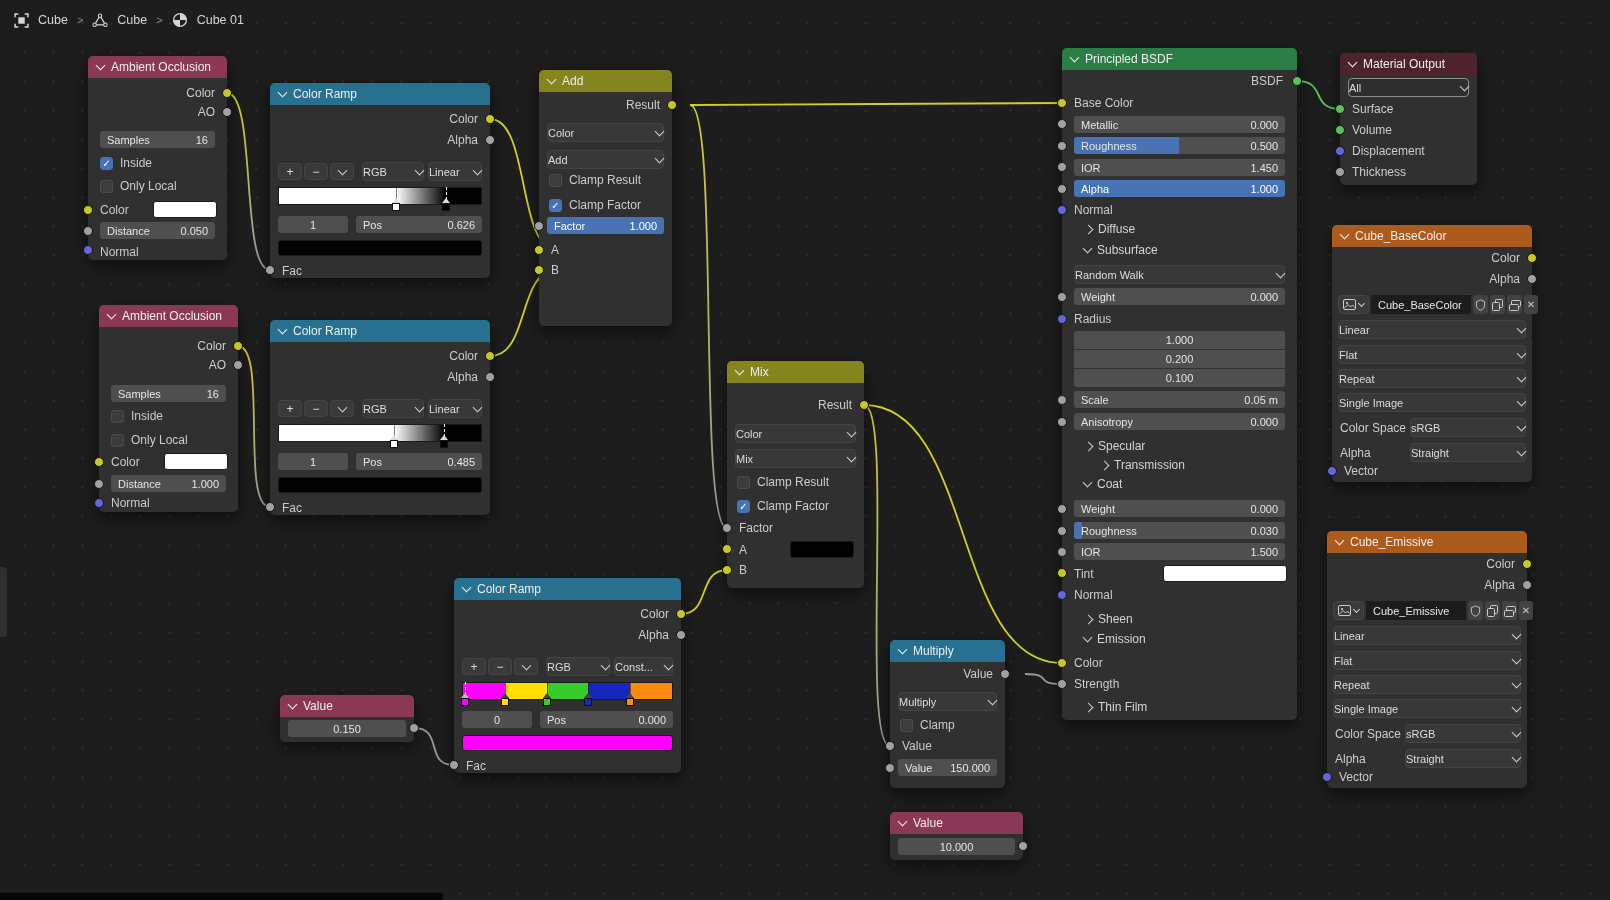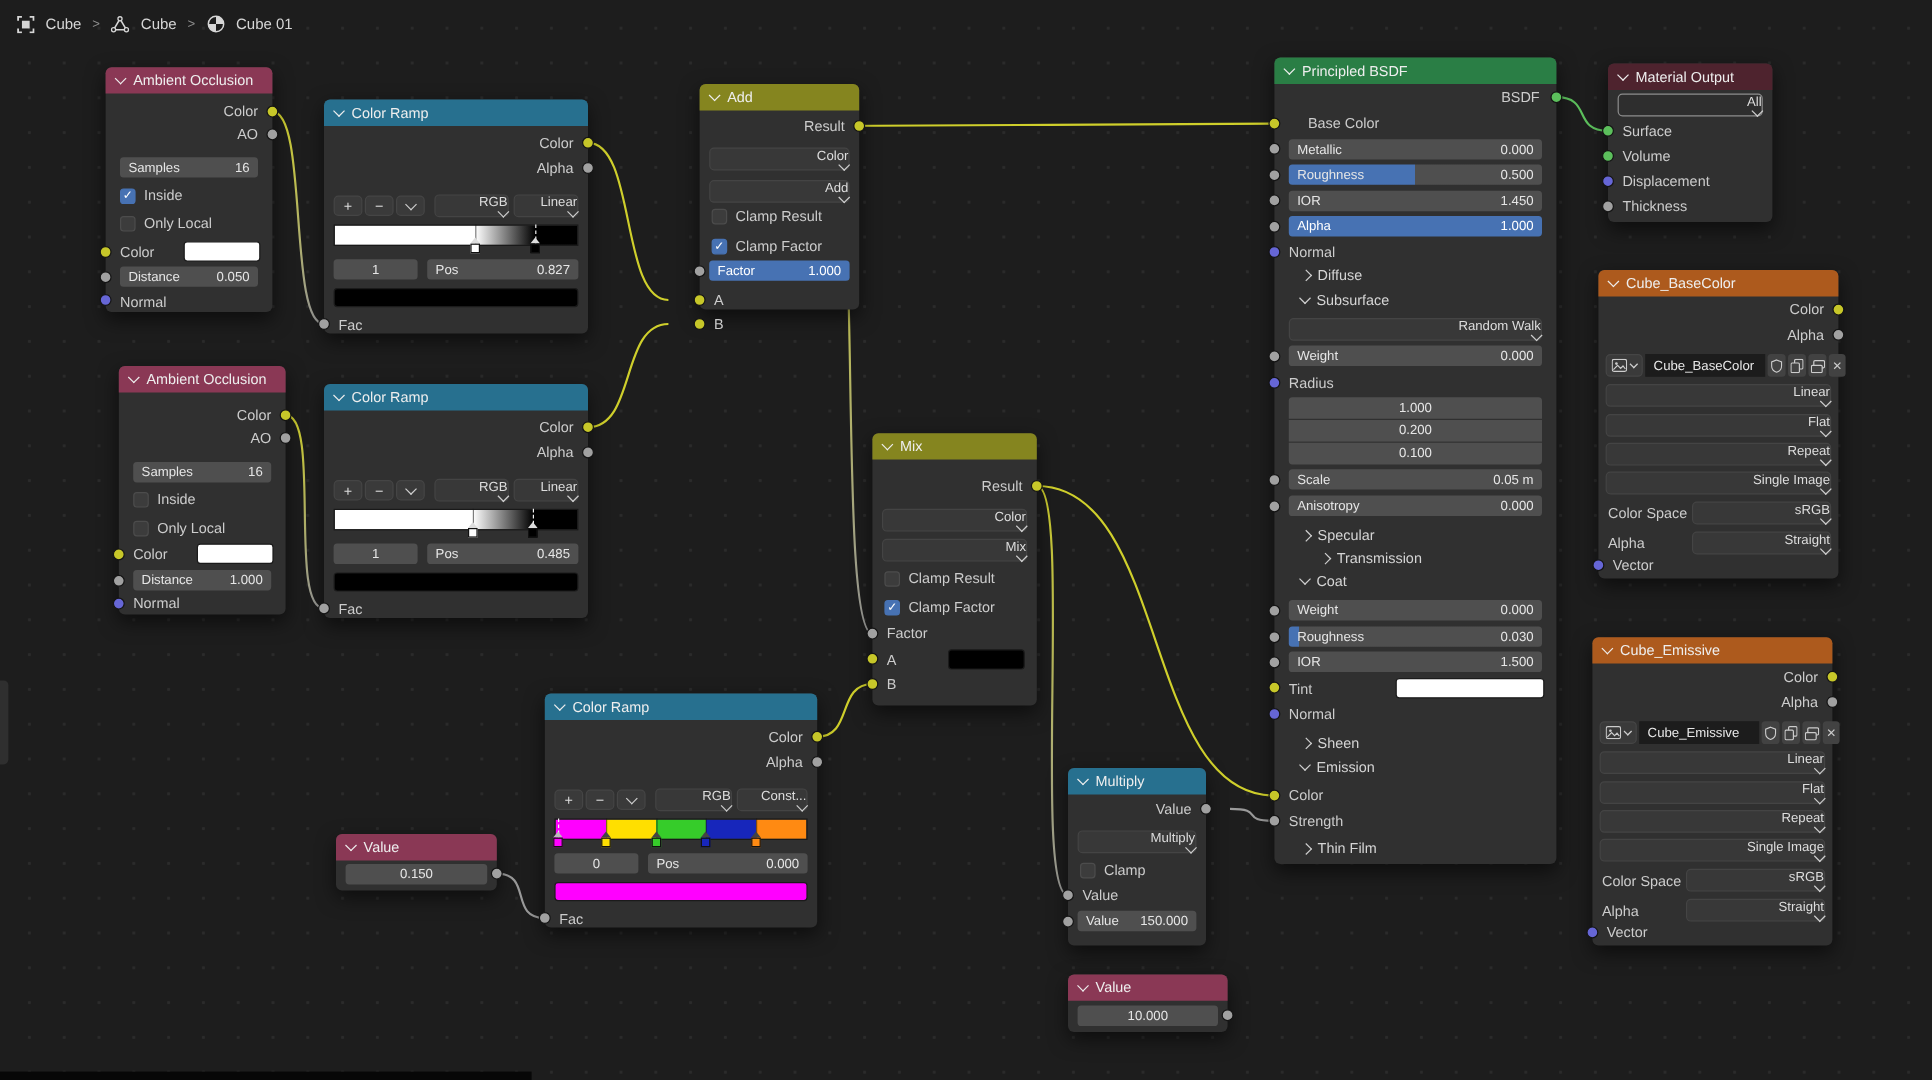--- a/index.html
+++ b/index.html
@@ -12,21 +12,21 @@
     box-shadow:0 6px 16px rgba(0,0,0,.55);font-size:12px;color:#ccc;}
   .hd{position:absolute;left:0;right:0;top:0;height:22px;border-radius:5px 5px 0 0;
     display:flex;align-items:center;gap:7px;padding:0 9px;color:#eee;box-sizing:border-box;}
   .rw{position:absolute;display:flex;align-items:center;color:#ccc;white-space:nowrap;}
   .rt{justify-content:flex-end;}
   .sl{position:absolute;background:#4f4f4f;border-radius:3px;display:flex;align-items:center;
     justify-content:space-between;padding:0 7px;font-size:11px;color:#e6e6e6;box-sizing:border-box;}
   .sl.c{justify-content:center;}
   .sl.blue{background:#4772b3;color:#fff;}
   .dd{position:absolute;background:#383838;border:1px solid #444;border-radius:4px;display:flex;
-    align-items:flex-end;justify-content:space-between;padding:0 0;font-size:11px;color:#ddd;box-sizing:border-box;flex-direction:column;}
+    align-items:center;justify-content:space-between;padding:0 0;font-size:11px;color:#ddd;box-sizing:border-box;}
   .cb{width:13px;height:13px;border-radius:3px;background:#3c3c3c;border:1px solid #4c4c4c;
     display:inline-flex;align-items:center;justify-content:center;margin-right:7px;flex:0 0 auto;
     color:transparent;font-size:10px;box-sizing:border-box;}
   .cb.on{background:#4772b3;border-color:#4772b3;color:#fff;}
   .sk{position:absolute;width:10px;height:10px;border-radius:50%;border:1px solid #141414;box-sizing:border-box;z-index:4;}
   .sw{position:absolute;border-radius:3px;border:1px solid #1b1b1b;box-sizing:border-box;}
   .cv{width:6px;height:6px;border-right:1.4px solid #cfcfcf;border-bottom:1.4px solid #cfcfcf;
     display:inline-block;transform:rotate(45deg);margin-top:-3px;flex:0 0 auto;}
   .cvr{transform:rotate(-45deg);margin-top:0;margin-left:1px;}
   .hd .cv{border-color:#eee;}
@@ -235,21 +235,21 @@
         </span>
       <span class="rstop sel" style="left:82.7%">
           <i class="rline"></i>
           <i class="rtri" style="border-bottom:5px solid #ddd"></i>
           <i class="rgrip" style="background:#000"></i>
         </span>
     </div>
     <div class="sl c" style="top:133px;left:8px;width:70px;height:17px">1</div>
     <div class="sl" style="top:133px;left:86px;right:8px;height:17px">
         <span>Pos</span>
-        <span>0.827</span>
+        <span>0.626</span>
       </div>
     <div class="sw" style="top:157px;left:8px;right:8px;height:16px;background:#000"></div>
     <div class="rw" style="top:180px;left:12px;height:16px">Fac</div>
     <i class="sk" style="top:31px;right:-5px;background:#c7c729"></i>
     <i class="sk" style="top:52px;right:-5px;background:#a1a1a1"></i>
     <i class="sk" style="top:182px;left:-5px;background:#a1a1a1"></i>
   </div>
 
   <div class="node" style="left:270px;top:320px;width:220px;height:195px">
     <div class="hd" style="background:#27708f">
@@ -347,21 +347,21 @@
         <span>Pos</span>
         <span>0.000</span>
       </div>
     <div class="sw" style="top:157px;left:8px;right:8px;height:16px;background:#ff00ff"></div>
     <div class="rw" style="top:180px;left:12px;height:16px">Fac</div>
     <i class="sk" style="top:31px;right:-5px;background:#c7c729"></i>
     <i class="sk" style="top:52px;right:-5px;background:#a1a1a1"></i>
     <i class="sk" style="top:182px;left:-5px;background:#a1a1a1"></i>
   </div>
 
-  <div class="node" style="left:583px;top:70px;width:133px;height:188px">
+  <div class="node" style="left:539px;top:70px;width:133px;height:256px">
     <div class="hd" style="background:#85851f">
         <i class="cv"></i>
         <span>Add</span>
       </div>
     <div class="rw rt" style="top:27px;left:10px;right:12px;height:16px">Result</div>
     <div class="dd" style="top:53px;left:8px;right:8px;height:19px">
         <span>Color</span>
         <i class="cv"></i>
       </div>
     <div class="dd" style="top:80px;left:8px;right:8px;height:19px">
@@ -461,21 +461,21 @@
     <div class="sl c" style="top:26px;left:8px;right:8px;height:17px">10.000</div>
     <i class="sk" style="top:29px;right:-5px;background:#a1a1a1"></i>
   </div>
 
   <div class="node" style="left:1062px;top:48px;width:235px;height:672px">
     <div class="hd" style="background:#2a7e45">
         <i class="cv"></i>
         <span>Principled BSDF</span>
       </div>
     <div class="rw rt" style="top:25px;left:10px;right:14px;height:16px">BSDF</div>
-    <div class="rw" style="top:47px;left:28px;height:16px">Base Color</div>
+    <div class="rw" style="top:47px;left:12px;height:16px">Base Color</div>
     <div class="sl" style="top:68px;left:12px;right:12px;height:17px">
         <span>Metallic</span>
         <span>0.000</span>
       </div>
     <div class="sl" style="top:89px;left:12px;right:12px;height:17px;background:linear-gradient(90deg,#4772b3 0 50%,#4f4f4f 50% 100%)">
         <span>Roughness</span>
         <span>0.500</span>
       </div>
     <div class="sl" style="top:111px;left:12px;right:12px;height:17px">
         <span>IOR</span>

